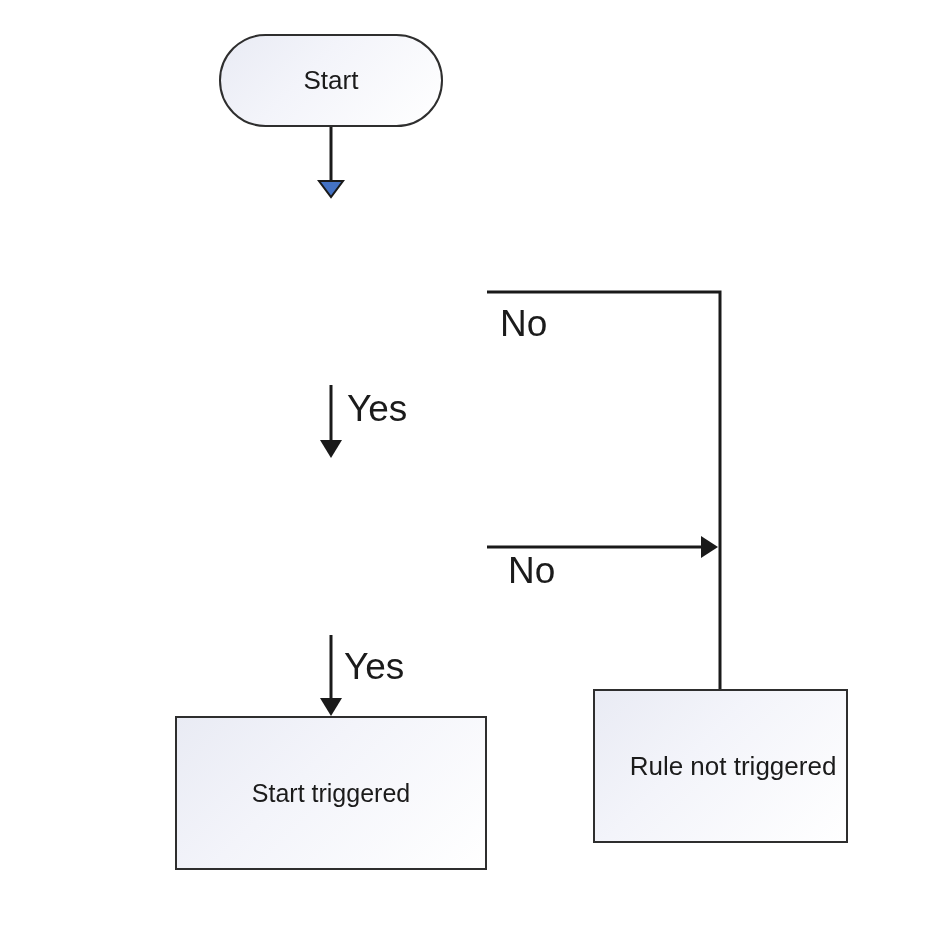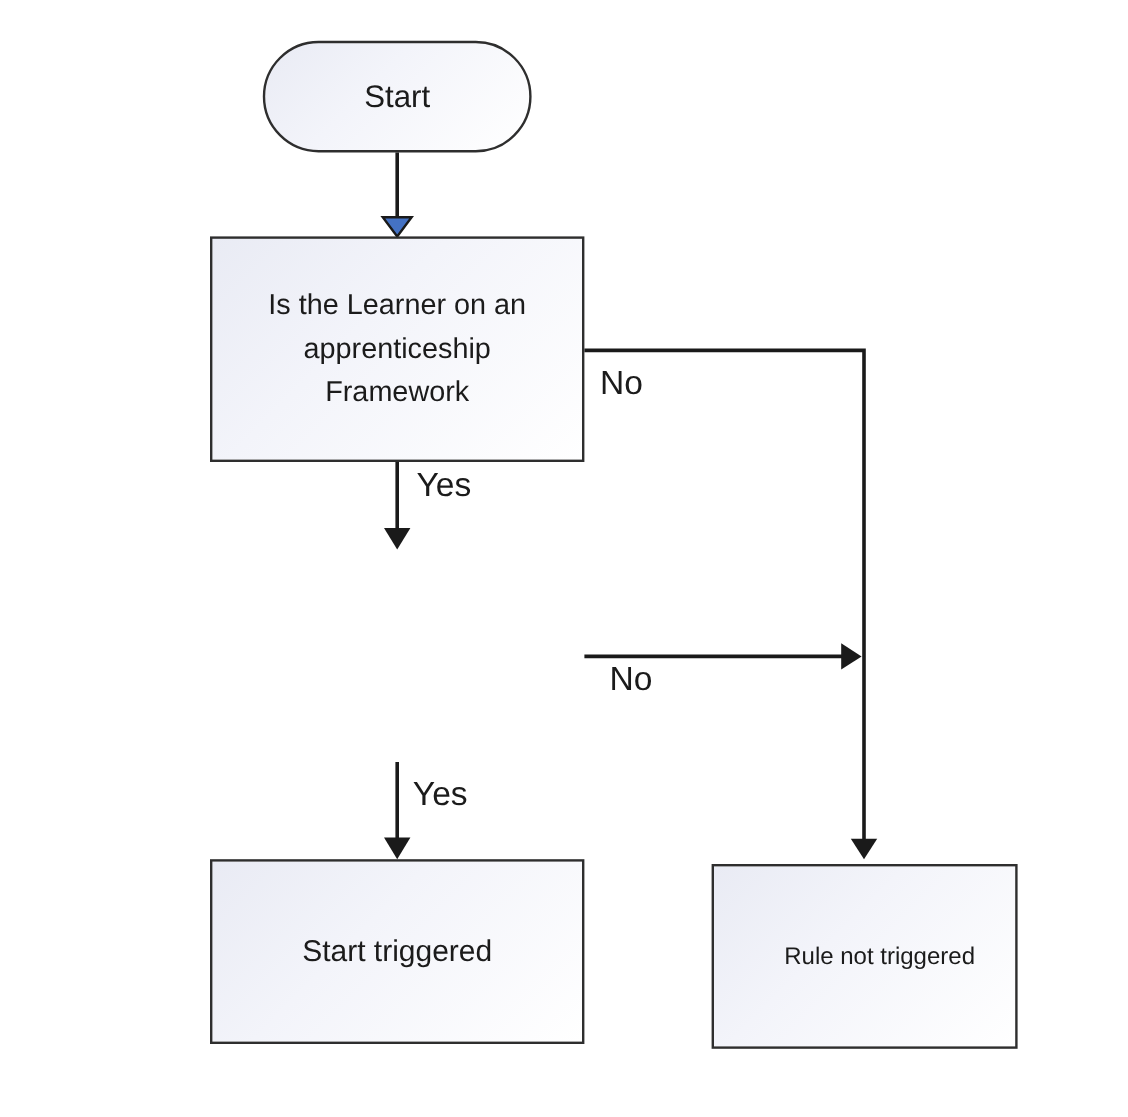--- a/index.html
+++ b/index.html
@@ -63,27 +63,27 @@
   }
   .q2 {
     left: 175px; top: 458px; width: 312px; height: 177px;
     font-size: 24px; line-height: 35px;
   }
   .outcome-yes {
     left: 175px; top: 716px; width: 312px; height: 154px;
     font-size: 25px;
   }
   .outcome-no {
-    left: 593px; top: 720px; width: 255px; height: 154px;
-    font-size: 20px;
+    left: 593px; top: 689px; width: 255px; height: 154px;
+    font-size: 26px;
     padding-left: 25px;
   }
   .edge-label {
     position: absolute;
-    font-size: 28px;
+    font-size: 37px;
     color: var(--text, #1b1b1b);
     line-height: 1.1;
   }
   .lbl-yes1 { left: 347px; top: 389px; }
   .lbl-no1  { left: 500px; top: 304px; }
   .lbl-yes2 { left: 344px; top: 647px; }
   .lbl-no2  { left: 508px; top: 551px; }
 </style>
 </head>
 <body>
@@ -105,25 +105,20 @@
     <polygon class="arrow" points="701,536 701,558 718,547"></polygon>
 
     <path class="connector" d="M331 635 V699"></path>
     <polygon class="arrow" points="320,698 342,698 331,716"></polygon>
   </svg>
 
   <div class="node stadium">
     <span class="node-label">Start</span>
   </div>
 
-  <div class="node q1">
-    <span class="node-label">Is the Learner on an
-apprenticeship
-Framework</span>
-  </div>
 
 
   <div class="node outcome-yes">
     <span class="node-label">Start triggered</span>
   </div>
 
   <div class="node outcome-no">
     <span class="node-label">Rule not triggered</span>
   </div>
 

